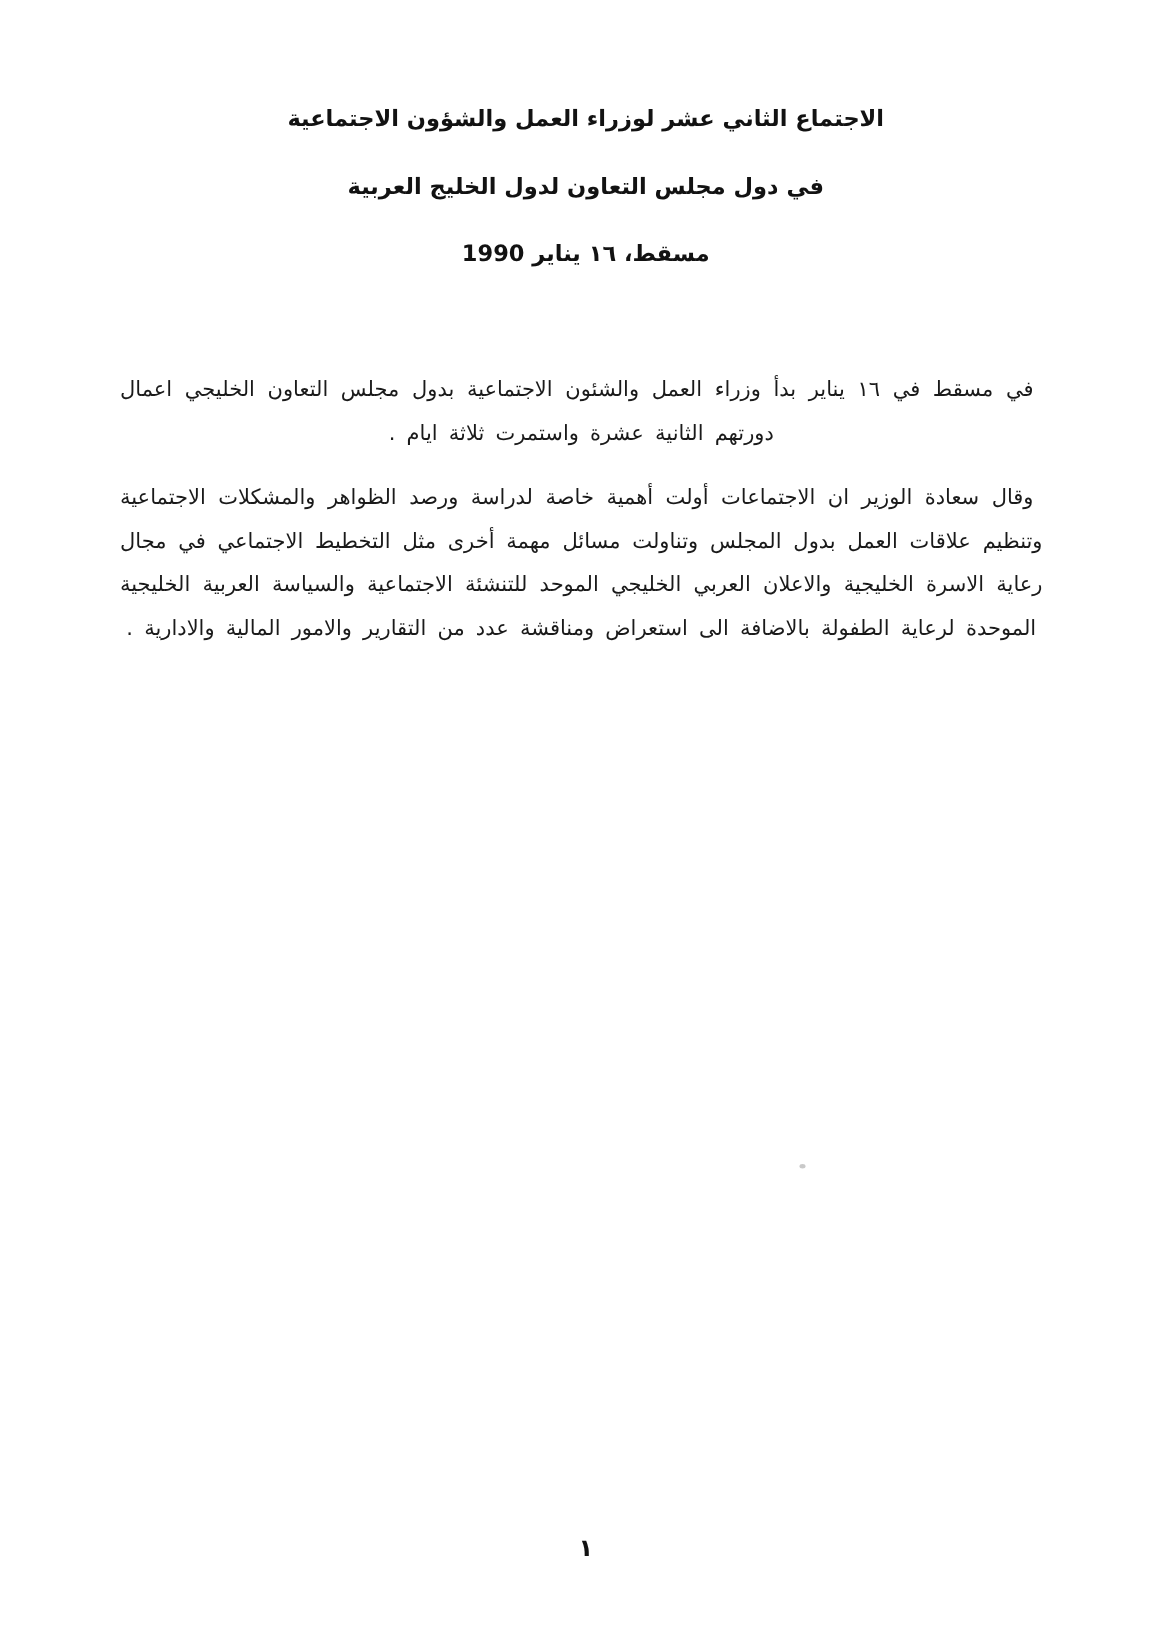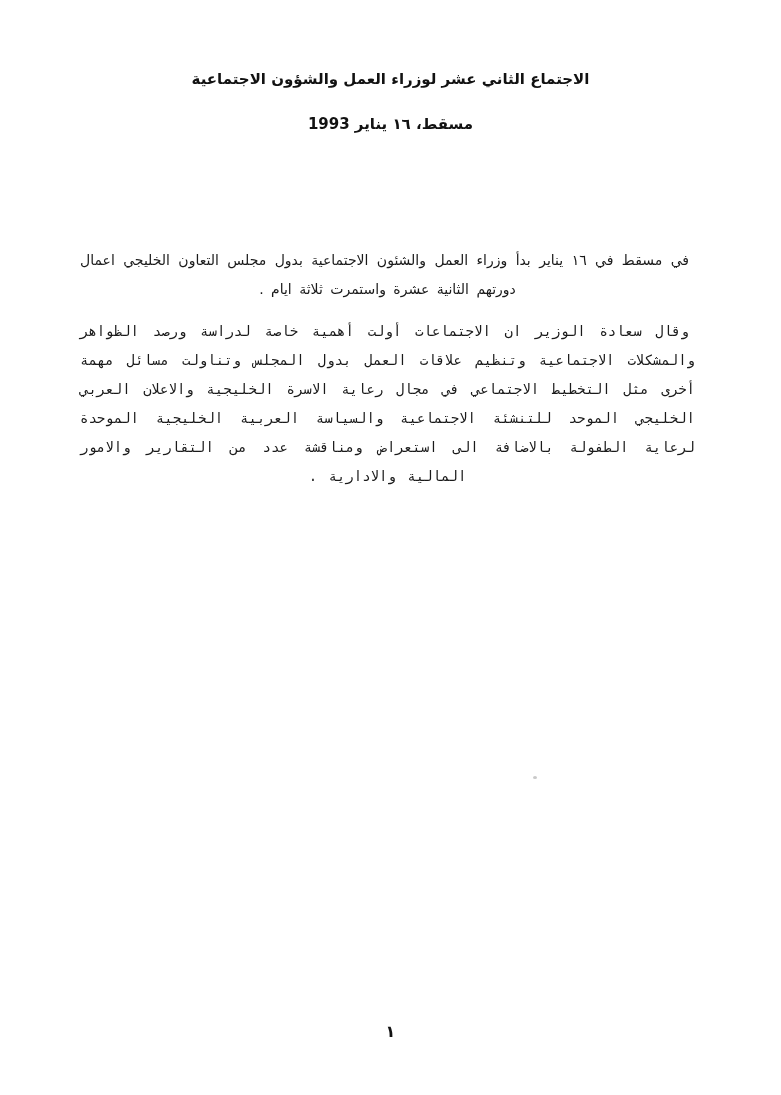--- a/index.html
+++ b/index.html
@@ -46,21 +46,20 @@
     text-align-last: center;
     word-spacing: 3px;
     color: #1a1a1a;
   }
   .para {
     margin: 0 0 14px 0;
     text-indent: 6px;
   }
   .para:last-child {
     margin-bottom: 0;
-    font-family: Liberation Mono, monospace;
   }
   .speck {
     position: absolute;
     top: 776px;
     left: 533px;
     width: 4px;
     height: 3px;
     background: #c9c9c9;
     border-radius: 50%;
   }
@@ -75,21 +74,22 @@
     color: #121212;
   }
 </style>
 </head>
 <body>
 
 <div class="page">
 
   <header class="title-block">
     <div class="title-line">الاجتماع الثاني عشر لوزراء العمل والشؤون الاجتماعية</div>
-    <div class="title-line">مسقط، ١٦ يناير 1993</div>
+    <div class="title-line">في دول مجلس التعاون لدول الخليج العربية</div>
+    <div class="title-line">مسقط، ١٦ يناير 1990</div>
   </header>
 
   <main class="body-block">
     <p class="para">في مسقط في ١٦ يناير بدأ وزراء العمل والشئون الاجتماعية بدول مجلس التعاون الخليجي اعمال دورتهم الثانية عشرة واستمرت ثلاثة ايام .</p>
     <p class="para">وقال سعادة الوزير ان الاجتماعات أولت أهمية خاصة لدراسة ورصد الظواهر والمشكلات الاجتماعية وتنظيم علاقات العمل بدول المجلس وتناولت مسائل مهمة أخرى مثل التخطيط الاجتماعي في مجال رعاية الاسرة الخليجية والاعلان العربي الخليجي الموحد للتنشئة الاجتماعية والسياسة العربية الخليجية الموحدة لرعاية الطفولة بالاضافة الى استعراض ومناقشة عدد من التقارير والامور المالية والادارية .</p>
   </main>
 
   <div class="speck"></div>
 
   <footer class="page-number">١</footer>

